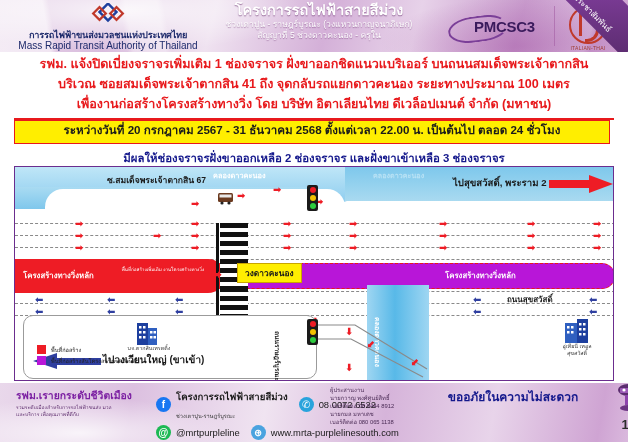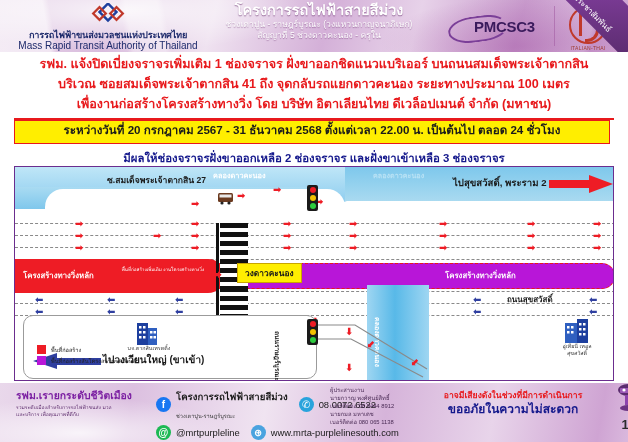--- a/index.html
+++ b/index.html
@@ -245,21 +245,21 @@
   </div>
 
   <div class="map">
 
     <div class="water-top"></div>
     <div class="water-top2"></div>
     <div class="water-right"></div>
     <div class="wedge"></div>
     <div class="wedge2"></div>
 
-    <div class="lbl-soi41">ซ.สมเด็จพระเจ้าตากสิน 27</div>
+    <div class="lbl-soi41">ซ.สมเด็จพระเจ้าตากสิน 67</div>
     <div class="lbl-canal-top">คลองดาวคะนอง</div>
     <div class="lbl-canal-top2">คลองดาวคะนอง</div>
 
     <div class="roadbase"></div>
     <div class="lanedash" style="top:56px"></div>
     <div class="lanedash" style="top:68px"></div>
     <div class="lanedash" style="top:80px"></div>
     <div class="lanedash" style="top:92px"></div>
     <div class="lanedash" style="top:124px"></div>
     <div class="lanedash" style="top:136px"></div>
@@ -462,21 +462,20 @@
 
     <div class="f-contact">
       <div>ผู้ประสานงาน</div>
       <div>นายกวาญ พงศ์ศูนย์สิทธิ์</div>
       <div>เบอร์ติดต่อ 08 9444 8912</div>
       <div>นายกมล มหาเดช</div>
       <div>เบอร์ติดต่อ 080 065 1138</div>
     </div>
 
     <div class="f-apology">
-      <div class="ap1">อาจมีเสียงดังในช่วงที่มีการดำเนินการ</div>
       <div class="ap2">ขออภัยในความไม่สะดวก</div>
     </div>
 
     <div class="mascot">
       <svg width="36" height="36" viewBox="0 0 36 36">
         <ellipse cx="18" cy="9" rx="10" ry="6" fill="#5b2c6f"></ellipse>
         <rect x="10" y="7" width="16" height="5" rx="1" fill="#9b59b6"></rect>
         <circle cx="14" cy="9" r="1.6" fill="#fff"></circle>
           <circle cx="22" cy="9" r="1.6" fill="#fff"></circle>
         <rect x="15" y="14" width="6" height="10" fill="#8e44ad"></rect>

